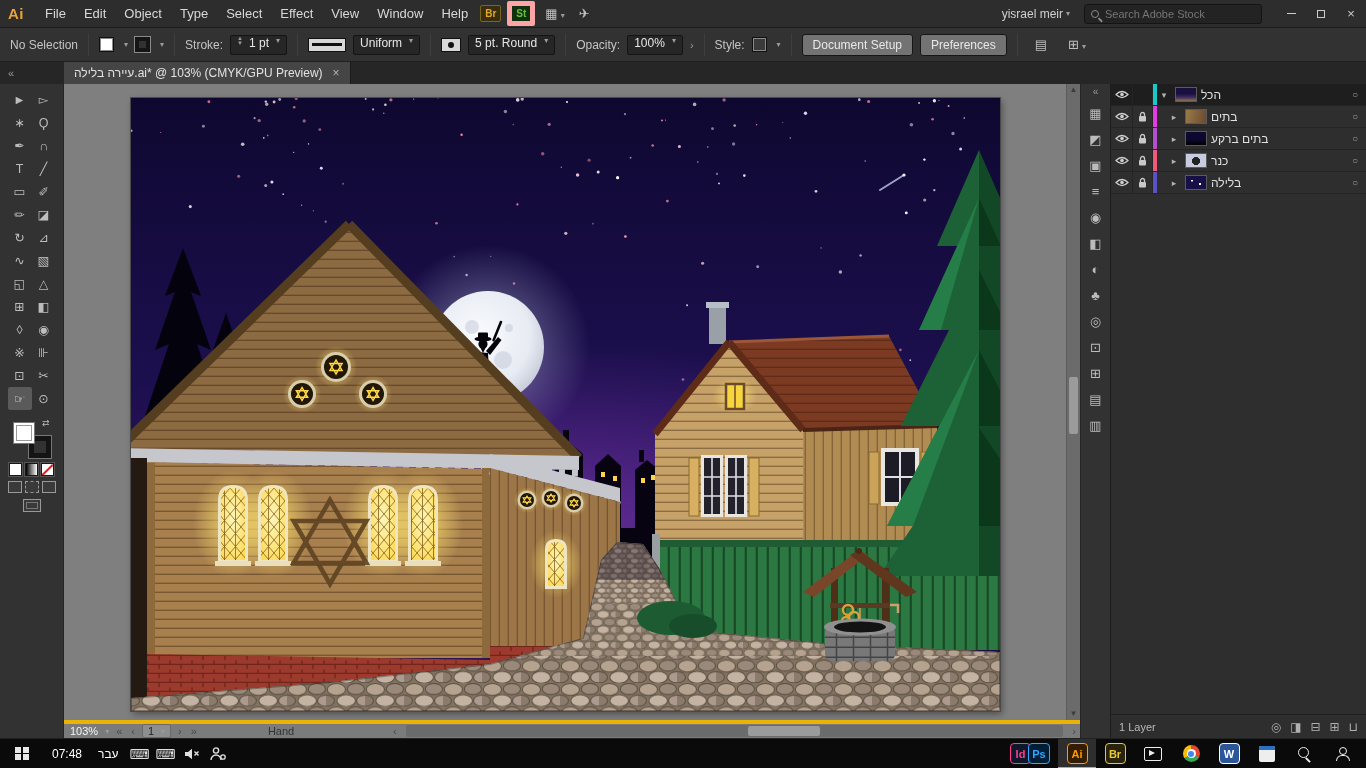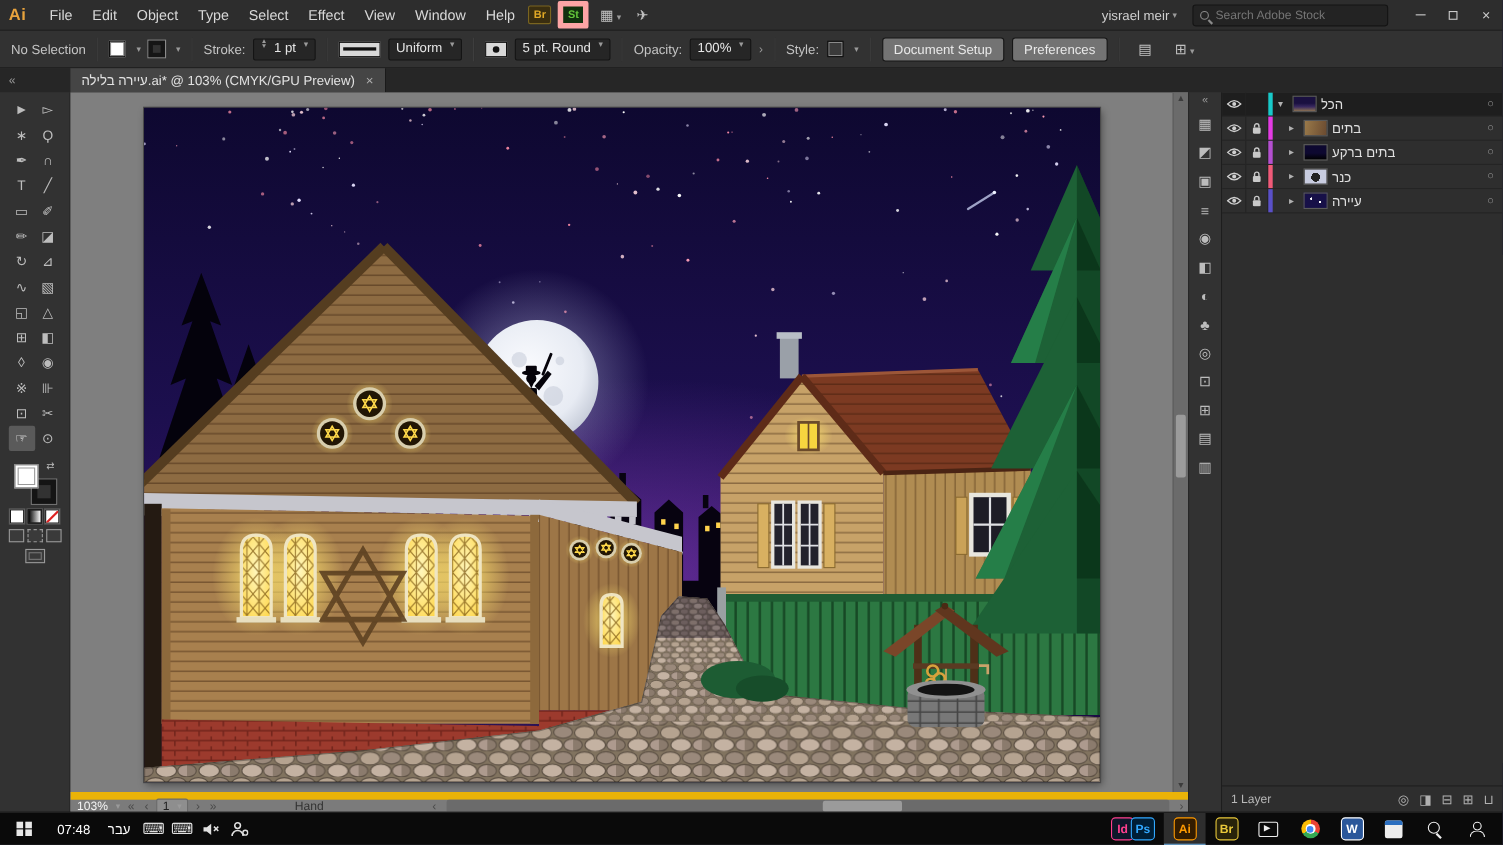--- a/index.html
+++ b/index.html
@@ -71,21 +71,21 @@
   .mode.m2{border-style:dashed}
   .scr{width:18px;height:13px;border:1px solid #999;margin:6px auto 0;position:relative;background:#3a3a3a}
   .scr::after{content:"";position:absolute;inset:2px;border:1px solid #777}
 
   
   #canvasarea{flex:1;position:relative;background:#7f7f7f;overflow:hidden}
   #artwork{position:absolute;left:67px;top:14px;width:869px;height:613px;box-shadow:0 0 0 1px #4a4a4a,2px 3px 7px rgba(0,0,0,.4);background:#0e0830}
   #vscroll{position:absolute;right:0;top:0;bottom:18px;width:14px;background:#6b6b6b;border-left:1px solid #5c5c5c;display:flex;flex-direction:column;justify-content:space-between;align-items:center}
   .vs-arrow{color:#3c3c3c;font-size:8px;line-height:12px}
   #vthumb{position:absolute;left:2px;right:2px;top:46%;height:9%;background:#9b9b9b;border-radius:2px}
-  #statusbar{position:absolute;bottom:0;left:0;right:0;height:18px;background:#7b7b7b;border-top:7px solid #eab308;display:flex;align-items:center;font-size:11px;padding-left:6px;gap:5px}
+  #statusbar{position:absolute;bottom:0;left:0;right:0;height:18px;background:#7b7b7b;border-top:4px solid #eab308;display:flex;align-items:center;font-size:11px;padding-left:6px;gap:5px}
   .zoomchip{color:#f4f4f4;display:flex;align-items:center;gap:4px;font-size:11px}
   .navbtn{color:#4a4a4a;font-size:11px;padding:0 2px}
   .abfield{background:#8e8e8e;border:1px solid #6a6a6a;color:#222;height:14px;display:flex;align-items:center;padding:0 5px;gap:4px;border-radius:2px}
   .toolind{color:#333;margin-left:64px;width:120px}
   #hscroll{flex:1;height:12px;background:#6b6b6b;border-radius:2px;margin:0 4px;position:relative}
   #hthumb{position:absolute;top:1px;bottom:1px;left:52%;width:11%;background:#9b9b9b;border-radius:2px}
   .hs-arrow{color:#4a4a4a;font-size:11px}
 
   
   #panelstrip{width:30px;background:#323232;border-left:1px solid #262626;flex:none;padding-top:2px}
@@ -852,21 +852,21 @@
           </div>
           <div class="lr-lock">
             <svg width="9" height="11" viewBox="0 0 9 11">
               <rect x="1" y="5" width="7" height="5.5" rx="1" fill="#c9c9c9"></rect>
               <path d="M2.5 5 V3.5 a2 2 0 0 1 4 0 V5" fill="none" stroke="#c9c9c9" stroke-width="1.3"></path>
             </svg>
           </div>
           <div class="lr-bar" style="background: rgb(90, 80, 200);"></div>
           <div class="lr-exp" style="margin-left: 10px;">▸</div>
           <div class="lr-thumb t-sky"></div>
-          <div class="lr-name">עיירה</div>
+          <div class="lr-name">בלילה</div>
           <div class="lr-target">○</div>
         </div>
       </div>
     <div id="panelfooter">
       <span>1 Layer</span>
       <span id="footicons">
           <span>◎</span>
           <span>◨</span>
           <span>⊟</span>
           <span>⊞</span>

